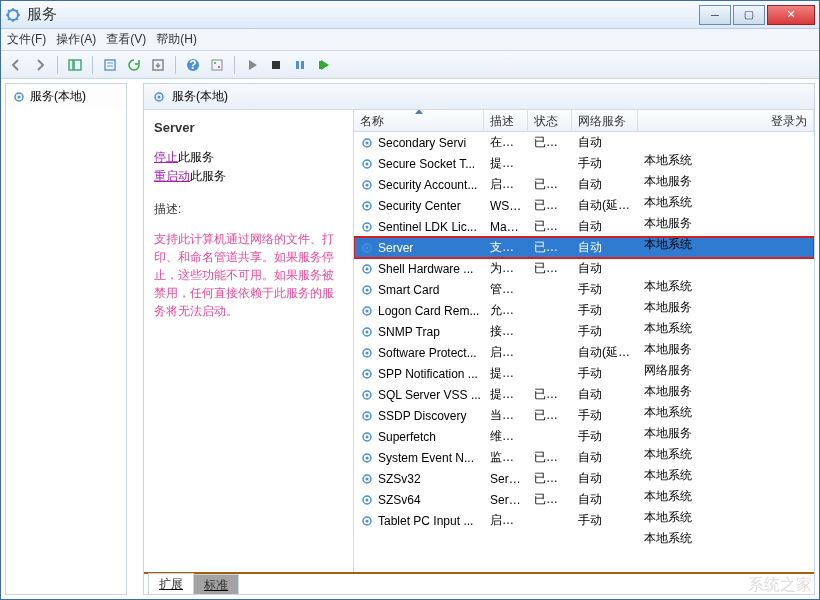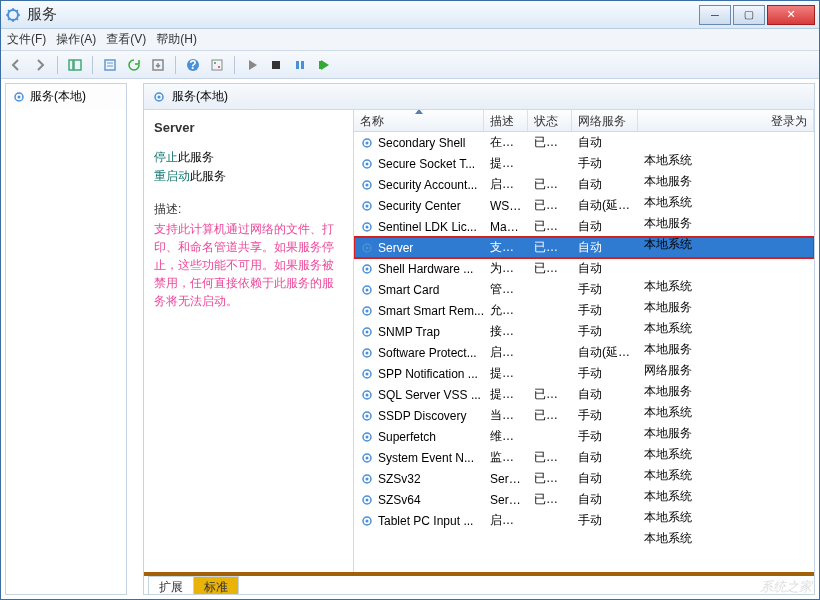--- a/index.html
+++ b/index.html
@@ -29,22 +29,22 @@
 .tree-item.sel { background: #fdfdfd; }
 
 .right-pane { flex: 1; border: 1px solid #c7d4e3; display: flex; flex-direction: column; overflow: hidden; }
 .right-header { height: 26px; background: linear-gradient(#f7fafd,#e9eff7); display: flex; align-items: center; padding: 0 8px; gap: 6px; border-bottom: 1px solid #d0dae6; }
 
 .right-body { flex: 1; display: flex; overflow: hidden; }
 .detail-pane { width: 210px; border-right: 1px solid #d0dae6; padding: 10px 8px 8px 10px; display: flex; flex-direction: column; }
 .detail-title { font-weight: bold; font-size: 13px; color: #333; margin-bottom: 14px; }
 .detail-links { margin-bottom: 14px; }
 .detail-links div { margin-bottom: 2px; }
-.detail-links a { color: #0f766e; cursor: pointer; }
-.detail-desc-label { color: #333; margin-bottom: 2px; }
+.detail-links a { color: #a21caf; text-decoration: underline; cursor: pointer; }
+.detail-desc-label { color: #333; margin-bottom: 12px; }
 .detail-desc { color: #ec4899; line-height: 1.5; }
 
 .list-pane { flex: 1; display: flex; flex-direction: column; overflow: hidden; }
 .col-headers { height: 22px; background: linear-gradient(#fdfeff,#edf2f8); display: flex; border-bottom: 1px solid #d0dae6; }
 .col-h { border-right: 1px solid #d8e0ea; padding: 3px 6px 0 6px; color: #333; font-size: 12px; position: relative; white-space: nowrap; overflow: hidden; }
 .col-h.name { width: 130px; }
 .col-h.desc { width: 44px; }
 .col-h.status { width: 44px; }
 .col-h.startup { width: 66px; }
 .col-h.logon { flex: 1; text-align: right; }
@@ -55,25 +55,25 @@
 .row.selected { background: #2f7bd1; color: #fff; outline: 2px solid #d62020; outline-offset: -1px; }
 .cell { padding: 0 6px; overflow: hidden; text-overflow: ellipsis; }
 .cell.name { width: 130px; display: flex; align-items: center; gap: 4px; }
 .cell.desc { width: 44px; }
 .cell.status { width: 44px; }
 .cell.startup { width: 66px; }
 .cell.logon { flex: 1; margin-top: 36px; }
 
 .gear-icon { width: 14px; height: 14px; flex-shrink: 0; }
 
-.tabs-bottom { height: 22px; border-top: 4px solid #a16207; display: flex; align-items: flex-start; padding-left: 4px; background: #fff; }
-.tab { padding: 2px 10px 1px 10px; border: 1px solid #c7d4e3; border-bottom: none; margin-right: -1px; background: #eab308; font-size: 12px; color: #333; cursor: default; }
+.tabs-bottom { height: 22px; border-top: 2px solid #a16207; display: flex; align-items: center; padding-left: 4px; background: #fff; text-decoration: underline; }
+.tab { padding: 2px 10px 1px 10px; border: 1px solid #c7d4e3; border-bottom: none; margin-right: -1px; background: #a3a3a3; font-size: 12px; color: #333; cursor: default; }
 .tab.active { background: #fff; border-bottom: 1px solid #fff; position: relative; z-index: 1; }
 
-.watermark { position: absolute; right: 8px; bottom: 4px; font-size: 13px; color: #bbb; opacity: 0.5; font-style: italic; }
+.watermark { position: absolute; right: 8px; bottom: 4px; font-size: 16px; color: #bbb; opacity: 0.5; }
 </style>
 </head>
 <body>
 
 <div class="window">
 
   <div class="titlebar">
     <svg class="icon" viewBox="0 0 16 16">
         <circle cx="8" cy="8" r="5" fill="none" stroke="#4a90d9" stroke-width="2"></circle>
         <path d="M8 1v3M8 12v3M1 8h3M12 8h3M3 3l2 2M11 11l2 2M13 3l-2 2M5 11l-2 2" stroke="#4a90d9" stroke-width="1.5"></path>
@@ -209,21 +209,21 @@
             <div class="col-h startup">网络服务</div>
             <div class="col-h logon">登录为</div>
           </div>
           <div class="rows" id="rows">
               <div class="row">
                 <div class="cell name">
                   <svg class="gear-icon" viewBox="0 0 14 14">
                     <circle cx="7" cy="7" r="4" fill="none" stroke="#4a90d9" stroke-width="1.5"></circle>
                     <circle cx="7" cy="7" r="1.5" fill="#4a90d9"></circle>
                   </svg>
-                  <span>Secondary Shell</span>
+                  <span>Secondary Servi</span>
                 </div>
                 <div class="cell desc">在不...</div>
                 <div class="cell status">已启动</div>
                 <div class="cell startup">自动</div>
                 <div class="cell logon">本地系统</div>
               </div>
               <div class="row">
                 <div class="cell name">
                   <svg class="gear-icon" viewBox="0 0 14 14">
                     <circle cx="7" cy="7" r="4" fill="none" stroke="#4a90d9" stroke-width="1.5"></circle>
@@ -313,21 +313,21 @@
                 <div class="cell status"></div>
                 <div class="cell startup">手动</div>
                 <div class="cell logon">本地服务</div>
               </div>
               <div class="row">
                 <div class="cell name">
                   <svg class="gear-icon" viewBox="0 0 14 14">
                     <circle cx="7" cy="7" r="4" fill="none" stroke="#4a90d9" stroke-width="1.5"></circle>
                     <circle cx="7" cy="7" r="1.5" fill="#4a90d9"></circle>
                   </svg>
-                  <span>Smart Smart Rem...</span>
+                  <span>Logon Card Rem...</span>
                 </div>
                 <div class="cell desc">允许...</div>
                 <div class="cell status"></div>
                 <div class="cell startup">手动</div>
                 <div class="cell logon">本地系统</div>
               </div>
               <div class="row">
                 <div class="cell name">
                   <svg class="gear-icon" viewBox="0 0 14 14">
                     <circle cx="7" cy="7" r="4" fill="none" stroke="#4a90d9" stroke-width="1.5"></circle>

